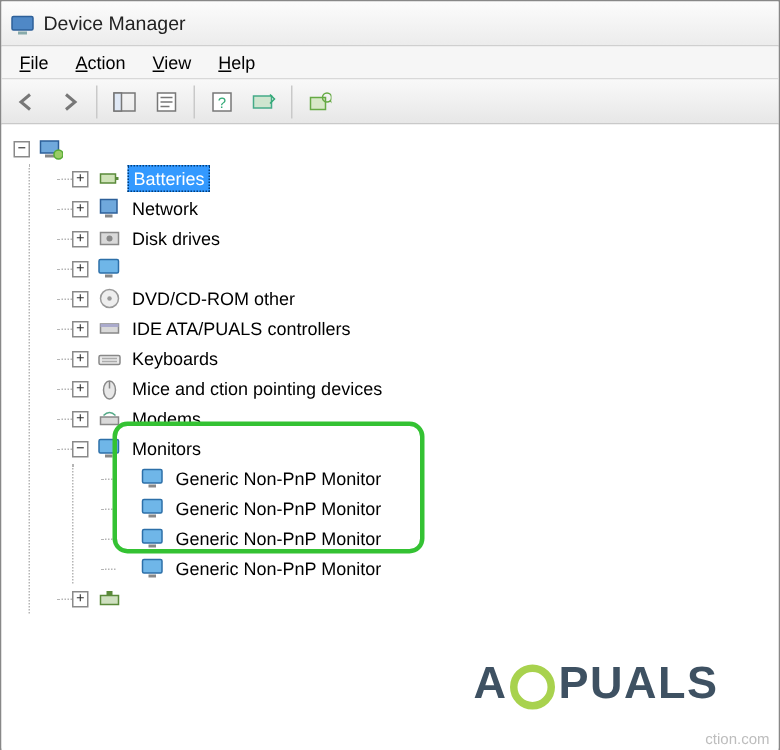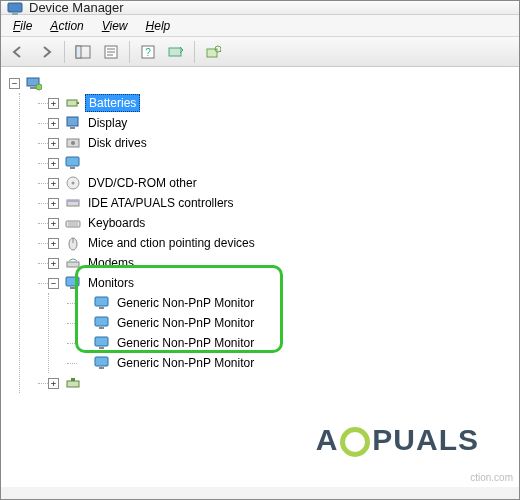--- a/index.html
+++ b/index.html
@@ -7,21 +7,21 @@
       font-family: "Segoe UI", Tahoma, sans-serif;
       font-size: 12px;
       background: #fff;
       width: 520px;
       height: 500px;
       overflow: hidden;
       position: relative;
     }
     .window { border: 1px solid #888; width: 520px; height: 500px; background: linear-gradient(#fdfdfd,#f3f3f3); }
     .titlebar {
-      height: 14px;
+      height: 30px;
       background: linear-gradient(#fcfcfc,#ececec);
       border-bottom: 1px solid #cfcfcf;
       display: flex;
       align-items: center;
       padding: 0 6px;
       gap: 6px;
     }
     .titlebar .ticon { width:16px; height:16px; display:inline-flex; align-items:center; justify-content:center; }
     .titlebar .title { font-size: 13px; color:#222; }
     .menubar {
@@ -29,21 +29,20 @@
       background: #f6f6f6;
       border-bottom: 1px solid #d8d8d8;
       display: flex;
       align-items: center;
       padding: 0 4px;
       gap: 2px;
     }
     .menuitem {
       padding: 2px 8px;
       cursor: default;
-      font-style: italic;
     }
     .menuitem .ul { text-decoration: underline; }
     .toolbar {
       height: 30px;
       background: linear-gradient(#f9f9f9,#e7e7e7);
       border-bottom: 1px solid #c9c9c9;
       display: flex;
       align-items: center;
       padding: 0 4px;
       gap: 2px;
@@ -234,21 +233,21 @@
               </li>
               <li>
                 <div class="node">
                   <span class="toggle">+</span>
                   <span class="devicon">
                     <svg width="16" height="16">
                       <rect x="2" y="2" width="11" height="9" fill="#6fa8dc" stroke="#2c5f99"></rect>
                       <rect x="5" y="12" width="5" height="2" fill="#888"></rect>
                     </svg>
                   </span>
-                  <span class="label">Display</span>
+                  <span class="label">Network</span>
                 </div>
               </li>
               <li>
                 <div class="node">
                   <span class="toggle">+</span>
                   <span class="devicon">
                     <svg width="16" height="16">
                       <rect x="2" y="4" width="12" height="8" fill="#d9d9d9" stroke="#888"></rect>
                       <circle cx="8" cy="8" r="2" fill="#888"></circle>
                     </svg>

